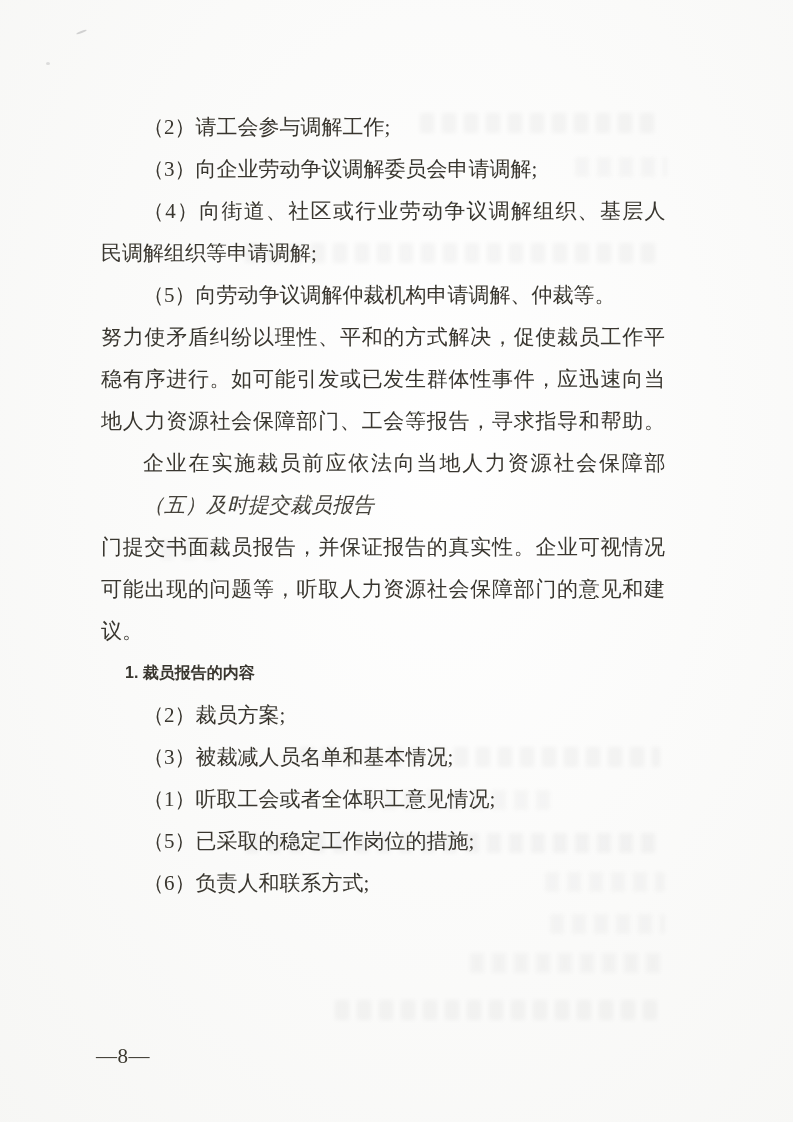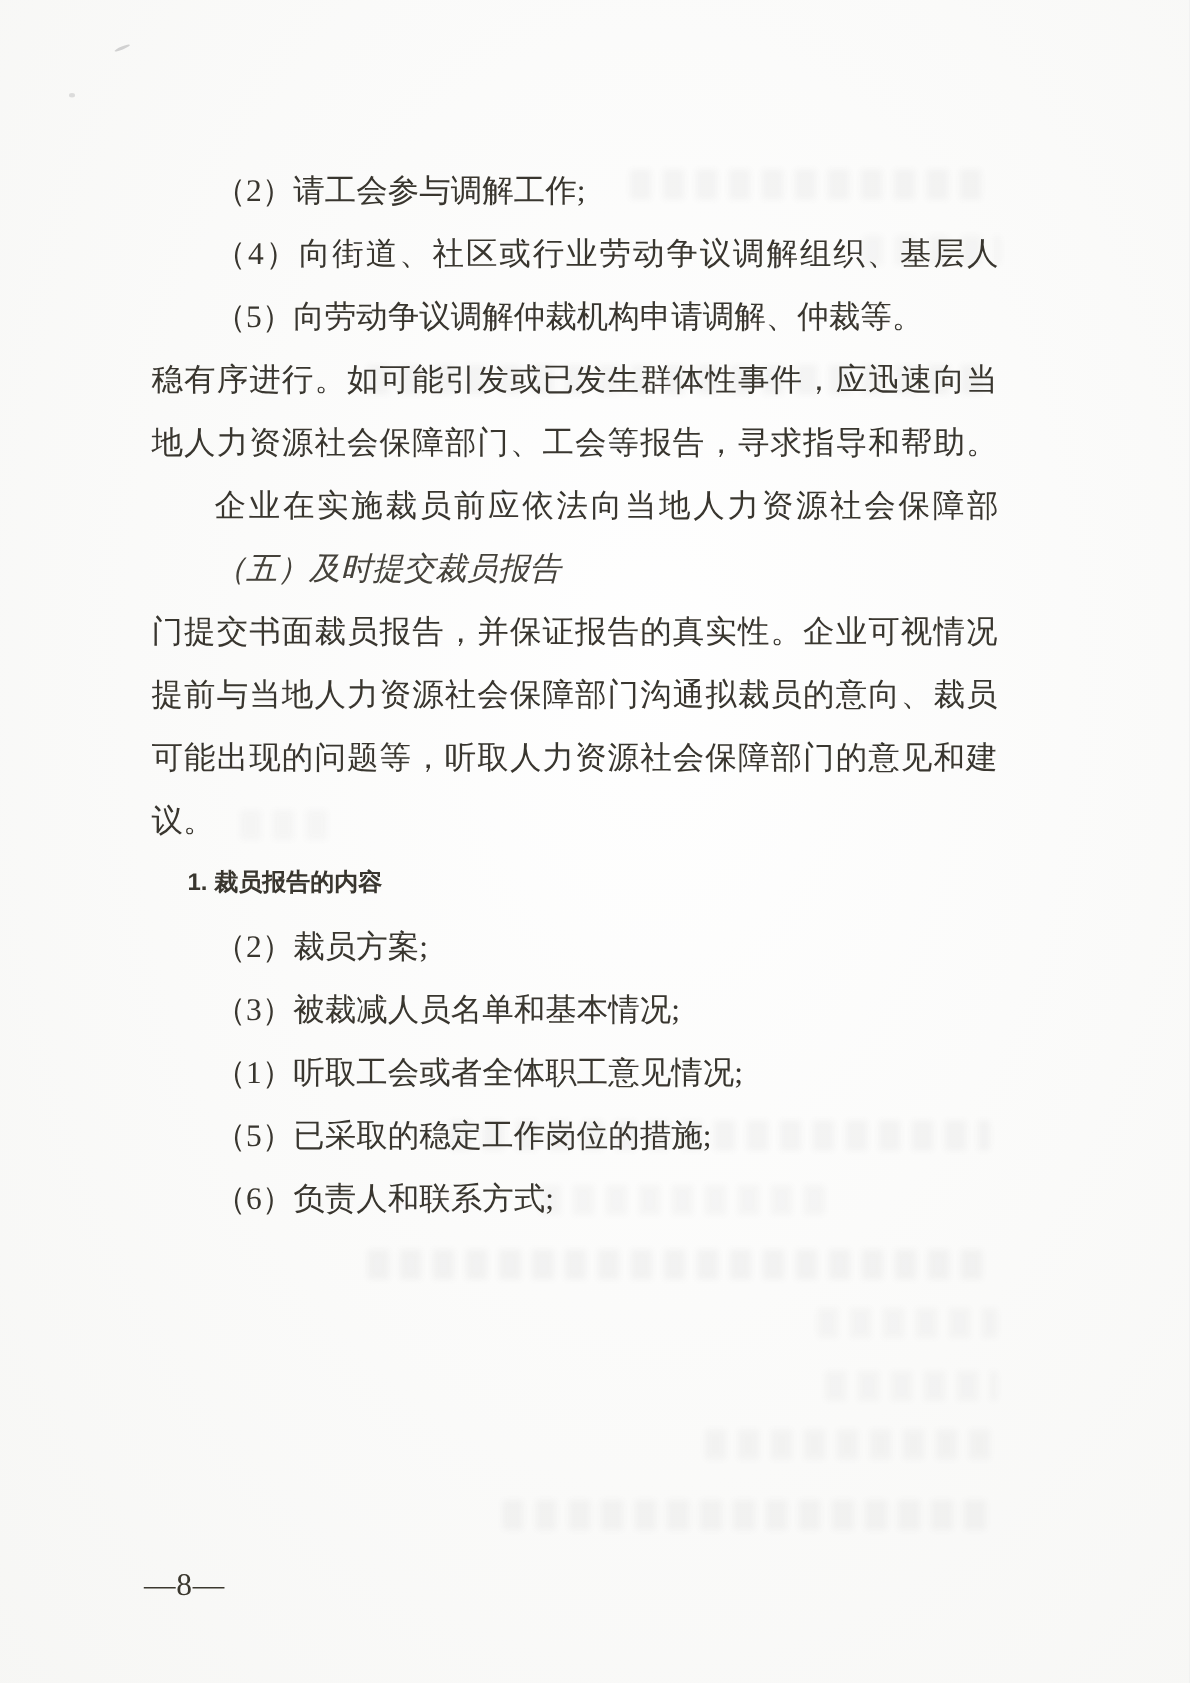--- a/index.html
+++ b/index.html
@@ -96,28 +96,30 @@
   <div class="bleed" style="left:300px; top:747px; width:360px; opacity:.10;"></div>
   <div class="bleed" style="left:360px; top:790px; width:190px; opacity:.08;"></div>
   <div class="bleed" style="left:245px; top:833px; width:415px; opacity:.11;"></div>
   <div class="bleed" style="left:545px; top:872px; width:120px; opacity:.08;"></div>
   <div class="bleed" style="left:550px; top:914px; width:115px; opacity:.08;"></div>
   <div class="bleed" style="left:470px; top:953px; width:195px; opacity:.09;"></div>
   <div class="bleed" style="left:335px; top:1000px; width:330px; opacity:.10;"></div>
 
   <div class="doc-body">
     <div class="line indent">（2）请工会参与调解工作;</div>
+    <div class="line indent">（3）向企业劳动争议调解委员会申请调解;</div>
     <div class="line indent justify">（4）向街道、社区或行业劳动争议调解组织、基层人</div>
+    <div class="line">民调解组织等申请调解;</div>
     <div class="line indent">（5）向劳动争议调解仲裁机构申请调解、仲裁等。</div>
+    <div class="line justify">努力使矛盾纠纷以理性、平和的方式解决，促使裁员工作平</div>
     <div class="line justify">稳有序进行。如可能引发或已发生群体性事件，应迅速向当</div>
     <div class="line justify">地人力资源社会保障部门、工会等报告，寻求指导和帮助。</div>
     <div class="line indent justify">企业在实施裁员前应依法向当地人力资源社会保障部</div>
     <div class="line indent kaiti">（五）及时提交裁员报告</div>
     <div class="line justify">门提交书面裁员报告，并保证报告的真实性。企业可视情况</div>
-    <div class="line justify">提前与当地人力资源社会保障部门沟通拟裁员的意向、裁员</div>
     <div class="line justify">可能出现的问题等，听取人力资源社会保障部门的意见和建</div>
     <div class="line">议。</div>
     <div class="line bold">1. 裁员报告的内容</div>
     <div class="line indent">（2）裁员方案;</div>
     <div class="line indent">（3）被裁减人员名单和基本情况;</div>
     <div class="line indent">（1）听取工会或者全体职工意见情况;</div>
     <div class="line indent">（5）已采取的稳定工作岗位的措施;</div>
     <div class="line indent">（6）负责人和联系方式;</div>
   </div>
 

